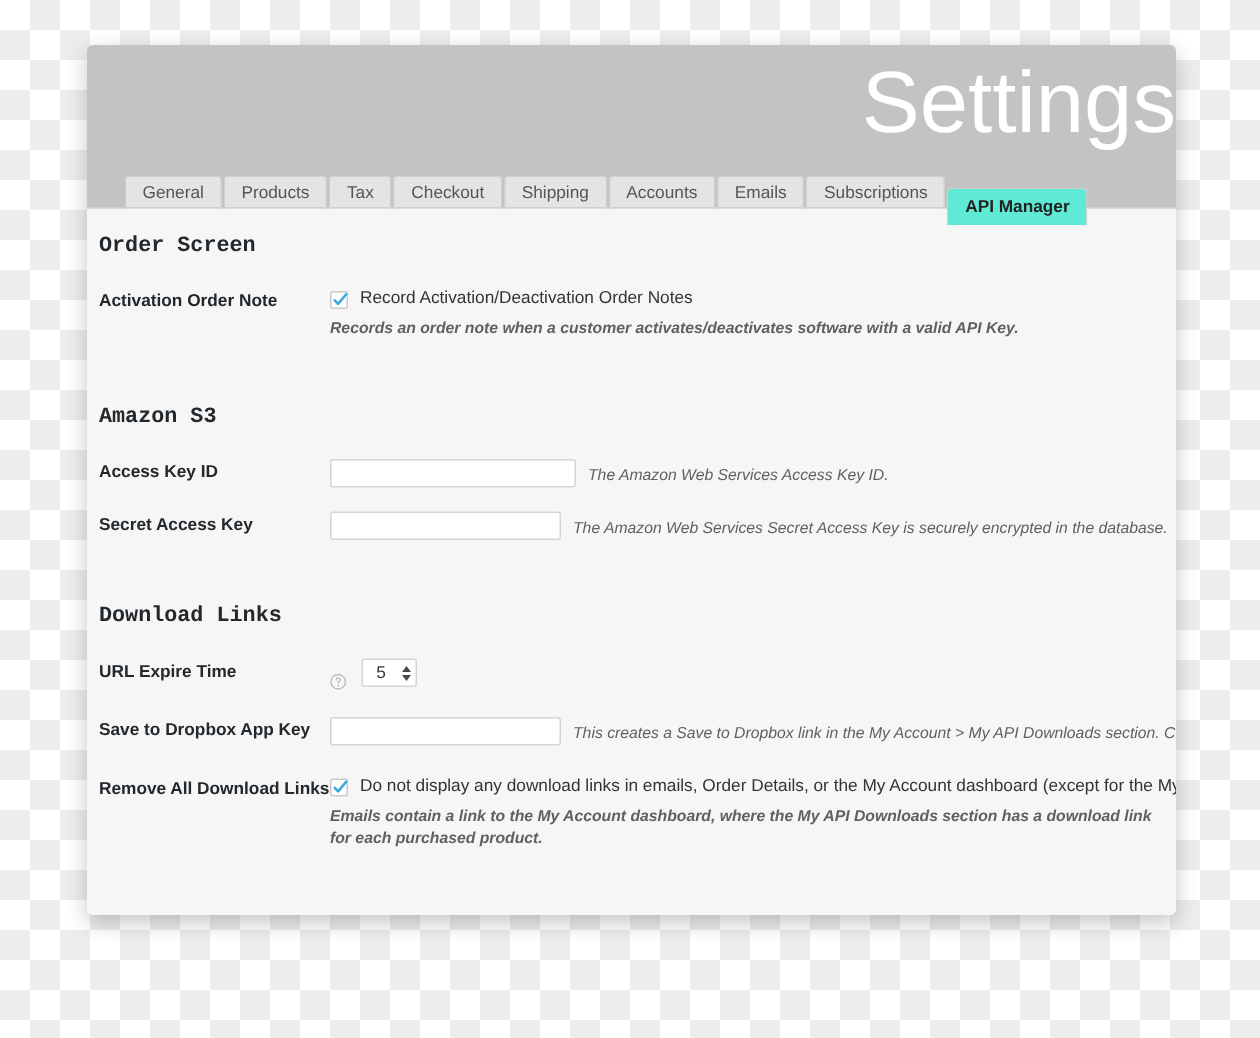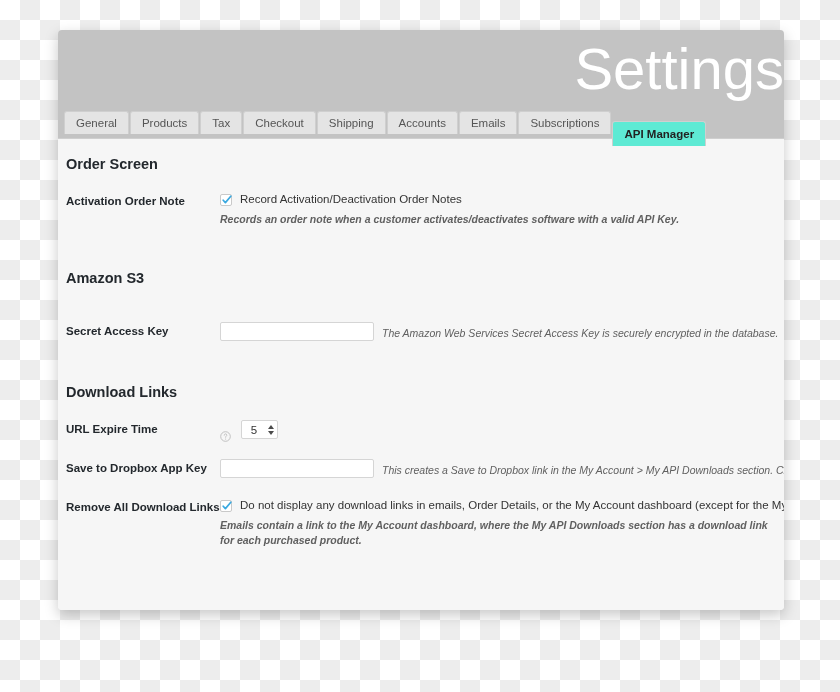--- a/index.html
+++ b/index.html
@@ -46,23 +46,23 @@
     font-weight: normal;
     letter-spacing: 0px;
     line-height: 1;
     margin-top: -2px;
   }
 
   
   .tabbar {
     height: 29px;
     background: #c3c3c3;
-    padding-left: 6px;
-    display: flex;
-    align-items: flex-start;
+    padding-left: 25px;
+    display: flex;
+    align-items: flex-end;
     box-sizing: border-box;
     position: relative;
   }
   .tab {
     height: 23px;
     line-height: 22px;
     padding: 0 11px;
     font-size: 11.5px;
     color: #555555;
     background: #e4e4e4;
@@ -104,20 +104,21 @@
     box-sizing: border-box;
     position: relative;
   }
 
   .section-title {
     font-size: 14.5px;
     font-weight: bold;
     color: #23282d;
     margin: 0;
     padding: 17px 16px 0 8px;
+    font-family: Liberation Mono, monospace;
   }
 
   .row {
     display: flex;
     align-items: flex-start;
     padding: 0 16px 0 8px;
   }
   .row-label {
     width: 154px;
     flex: 0 0 154px;
@@ -276,20 +277,29 @@
         <div class="desc desc-under">Records an order note when a customer activates/deactivates software with a valid API Key.</div>
       </div>
     </div>
 
     <div class="sp-26"></div>
 
     <h2 class="section-title">Amazon S3</h2>
 
     <div class="sp-20"></div>
 
+    <div class="row">
+      <div class="row-label">Access Key ID</div>
+      <div class="row-field">
+        <div class="field-line">
+          <input class="text-input" type="text" value="" style="">
+          <span class="desc desc-inline">The Amazon Web Services Access Key ID.</span>
+        </div>
+      </div>
+    </div>
 
     <div class="sp-16"></div>
 
     <div class="row">
       <div class="row-label">Secret Access Key</div>
       <div class="row-field">
         <div class="field-line">
           <input class="text-input" type="text" value="" style="">
           <span class="desc desc-inline">The Amazon Web Services Secret Access Key is securely encrypted in the database.</span>
         </div>

